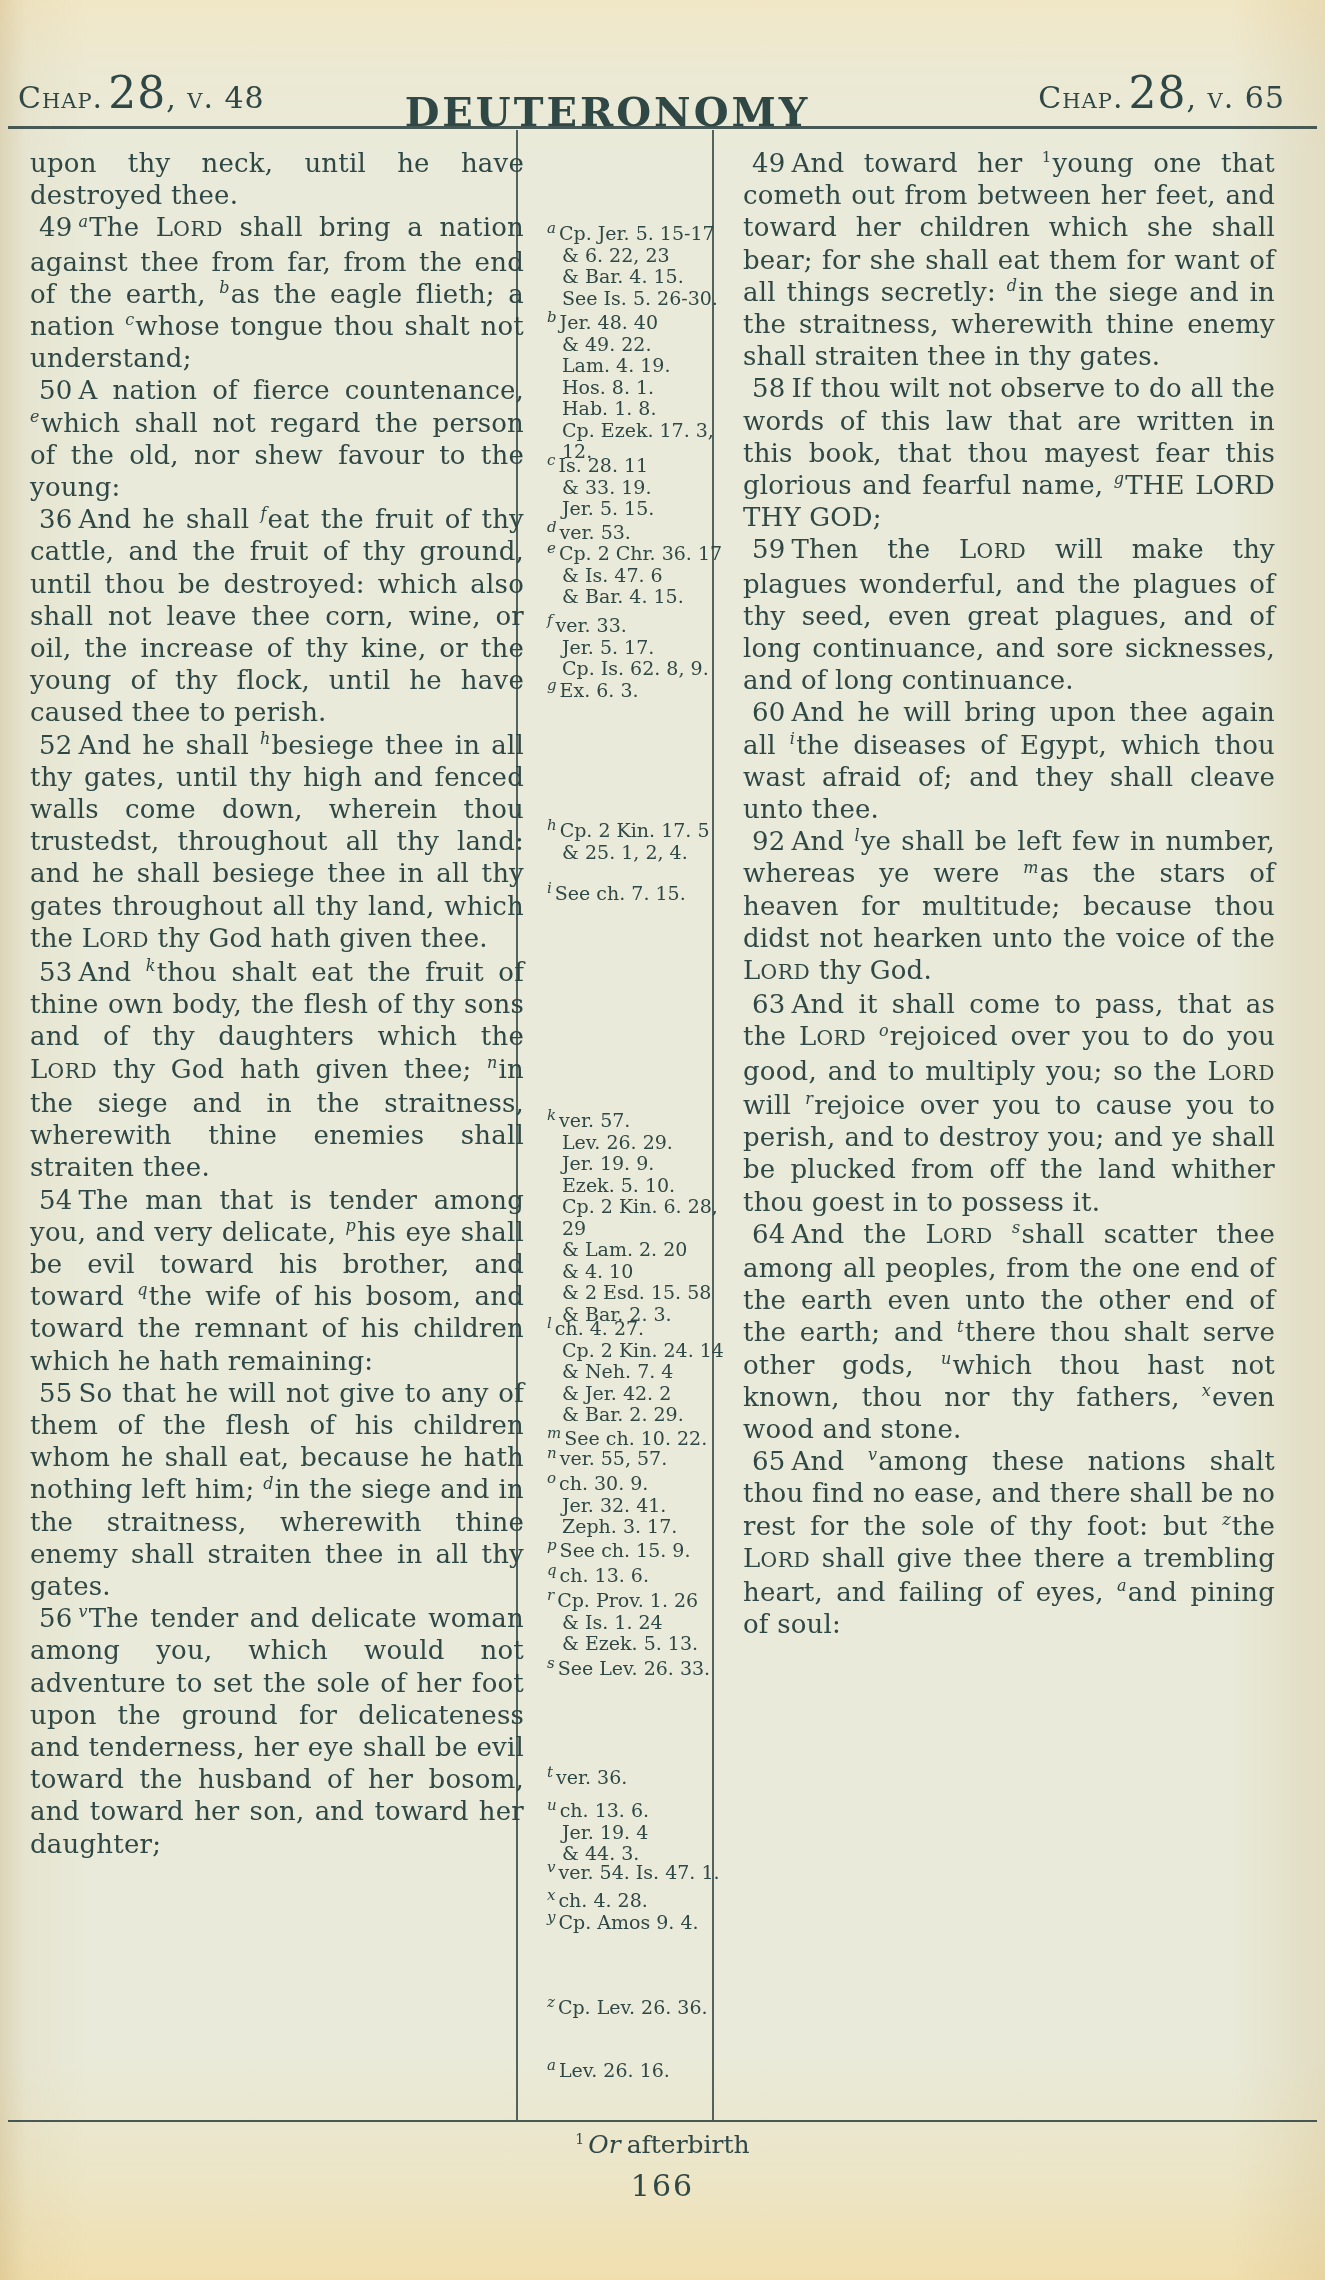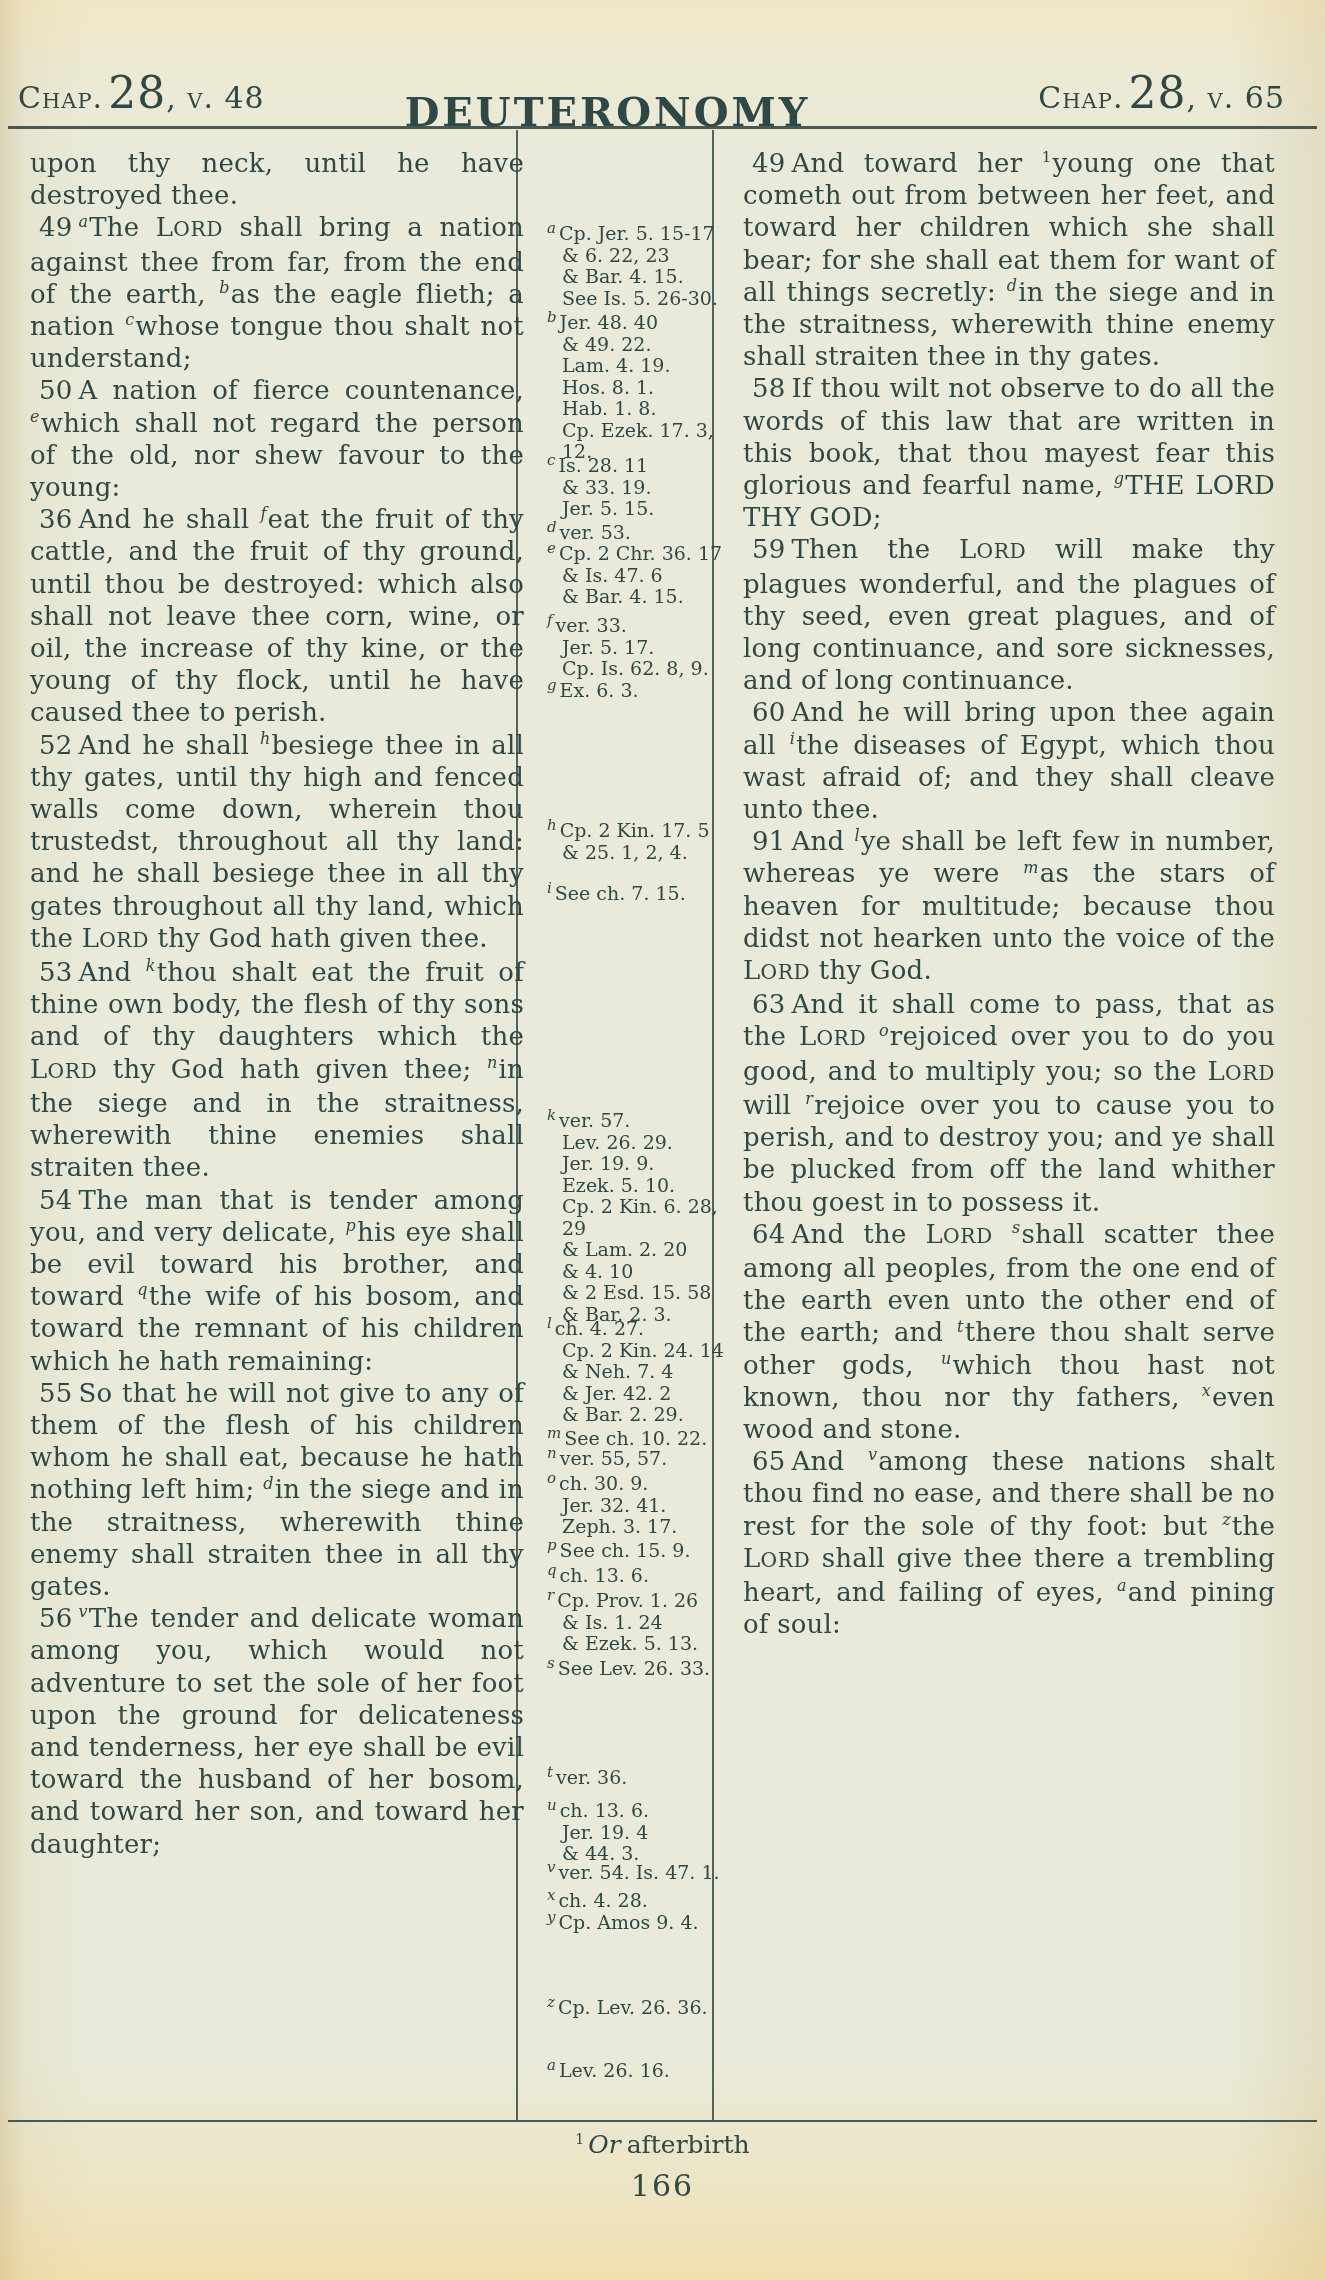--- a/index.html
+++ b/index.html
@@ -103,21 +103,21 @@
         <p class="refgroup" style="top: 1760px;"><span class="refletter">x</span>ch. 4. 28.</p>
         <p class="refgroup" style="top: 1782px;"><span class="refletter">y</span>Cp. Amos 9. 4.</p>
         <p class="refgroup" style="top: 1867px;"><span class="refletter">z</span>Cp. Lev. 26. 36.</p>
         <p class="refgroup" style="top: 1930px;"><span class="refletter">a</span>Lev. 26. 16.</p>
       </div>
     <div class="col-main col-right" id="col-right">
         <p class="verse"><span class="vnum">49</span>And toward her <sup class="fnref">1</sup>young one that cometh out from between her feet, and toward her children which she shall bear; for she shall eat them for want of all things secretly: <sup class="refmark">d</sup>in the siege and in the straitness, wherewith thine enemy shall straiten thee in thy gates.</p>
         <p class="verse"><span class="vnum">58</span>If thou wilt not observe to do all the words of this law that are written in this book, that thou mayest fear this glorious and fearful name, <sup class="refmark">g</sup>THE LORD THY GOD;</p>
         <p class="verse"><span class="vnum">59</span>Then the <span class="lord">L<span class="sc">ORD</span></span> will make thy plagues wonderful, and the plagues of thy seed, even great plagues, and of long continuance, and sore sicknesses, and of long continuance.</p>
         <p class="verse"><span class="vnum">60</span>And he will bring upon thee again all <sup class="refmark">i</sup>the diseases of Egypt, which thou wast afraid of; and they shall cleave unto thee.</p>
-        <p class="verse"><span class="vnum">91</span>And <sup class="refmark">l</sup>ye shall be left few in number, whereas ye were <sup class="refmark">m</sup>as the stars of heaven for multitude; because thou didst not hearken unto the voice of the <span class="lord">L<span class="sc">ORD</span></span> thy God.</p>
+        <p class="verse"><span class="vnum">92</span>And <sup class="refmark">l</sup>ye shall be left few in number, whereas ye were <sup class="refmark">m</sup>as the stars of heaven for multitude; because thou didst not hearken unto the voice of the <span class="lord">L<span class="sc">ORD</span></span> thy God.</p>
         <p class="verse"><span class="vnum">63</span>And it shall come to pass, that as the <span class="lord">L<span class="sc">ORD</span></span> <sup class="refmark">o</sup>rejoiced over you to do you good, and to multiply you; so the <span class="lord">L<span class="sc">ORD</span></span> will <sup class="refmark">r</sup>rejoice over you to cause you to perish, and to destroy you; and ye shall be plucked from off the land whither thou goest in to possess it.</p>
         <p class="verse"><span class="vnum">64</span>And the <span class="lord">L<span class="sc">ORD</span></span> <sup class="refmark">s</sup>shall scatter thee among all peoples, from the one end of the earth even unto the other end of the earth; and <sup class="refmark">t</sup>there thou shalt serve other gods, <sup class="refmark">u</sup>which thou hast not known, thou nor thy fathers, <sup class="refmark">x</sup>even wood and stone.</p>
         <p class="verse"><span class="vnum">65</span>And <sup class="refmark">v</sup>among these nations shalt thou find no ease, and there shall be no rest for the sole of thy foot: but <sup class="refmark">z</sup>the <span class="lord">L<span class="sc">ORD</span></span> shall give thee there a trembling heart, and failing of eyes, <sup class="refmark">a</sup>and pining of soul:</p>
       </div>
   </div>
 
   <div class="vrule vr1"></div>
   <div class="vrule vr2"></div>
 
   <div class="rule rule-bottom"></div>

